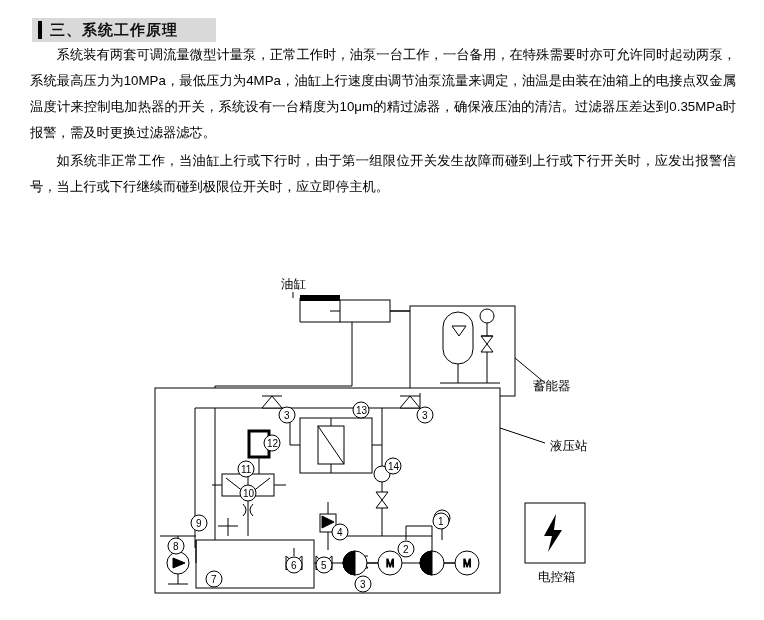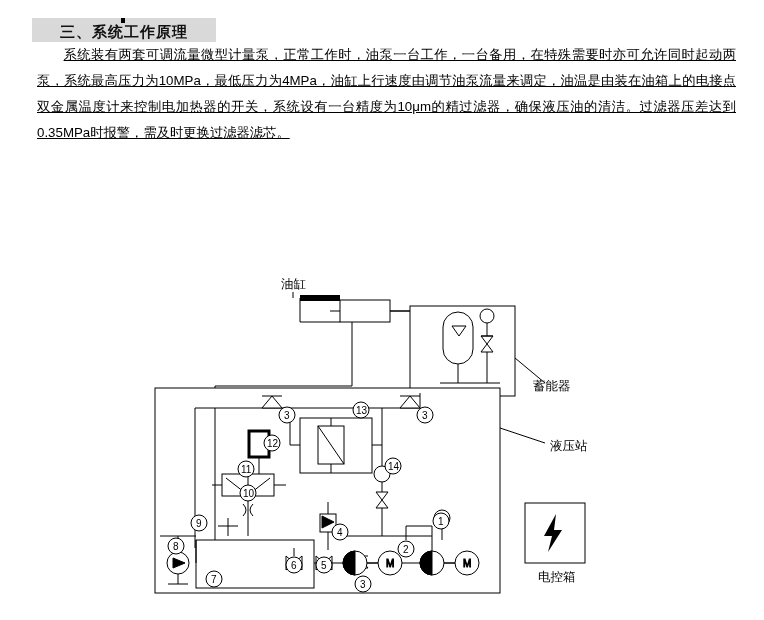--- a/index.html
+++ b/index.html
@@ -22,21 +22,20 @@
   
   .heading {
     position: absolute;
     left: 32px;
     top: 18px;
     width: 184px;
     height: 24px;
     background: #d9d9d9;
     display: flex;
     align-items: center;
-    flex-direction: column;
   }
   .heading .bar {
     width: 4px;
     height: 18px;
     background: #000;
     margin-left: 6px;
     margin-right: 8px;
   }
   .heading .htext {
     font-size: 15px;
@@ -49,23 +48,22 @@
     position: absolute;
     left: 30px;
     top: 42px;
     width: 706px;
     font-size: 13.3px;
     line-height: 26px;
     color: #000;
     text-align: justify;
   }
   .body-text p {
-    margin: 0 0 2px 7px;
+    margin: 0 0 2px 0;
     text-indent: 2em;
-    text-decoration: underline;
   }
   
   .diagram {
     position: absolute;
     left: 0px;
     top: 278px;
     width: 764px;
     height: 342px;
   }
   .diagram svg {
@@ -87,20 +85,21 @@
 
 <div class="page">
 
   <div class="heading">
     <div class="bar"></div>
     <div class="htext">三、系统工作原理</div>
   </div>
 
   <div class="body-text">
     <p>系统装有两套可调流量微型计量泵，正常工作时，油泵一台工作，一台备用，在特殊需要时亦可允许同时起动两泵，系统最高压力为10MPa，最低压力为4MPa，油缸上行速度由调节油泵流量来调定，油温是由装在油箱上的电接点双金属温度计来控制电加热器的开关，系统设有一台精度为10μm的精过滤器，确保液压油的清洁。过滤器压差达到0.35MPa时报警，需及时更换过滤器滤芯。</p>
+    <p>如系统非正常工作，当油缸上行或下行时，由于第一组限位开关发生故障而碰到上行或下行开关时，应发出报警信号，当上行或下行继续而碰到极限位开关时，应立即停主机。</p>
   </div>
 
   <div class="diagram">
     <svg width="764" height="342" viewBox="0 0 764 342" xmlns="http://www.w3.org/2000/svg">
       <g stroke="#000" fill="none" stroke-width="1">
 
         <g>
           <rect x="340" y="22" width="50" height="22" fill="#fff"></rect>
           <line x1="390" y1="33" x2="430" y2="33"></line>
           <line x1="330" y1="22" x2="340" y2="22"></line>

